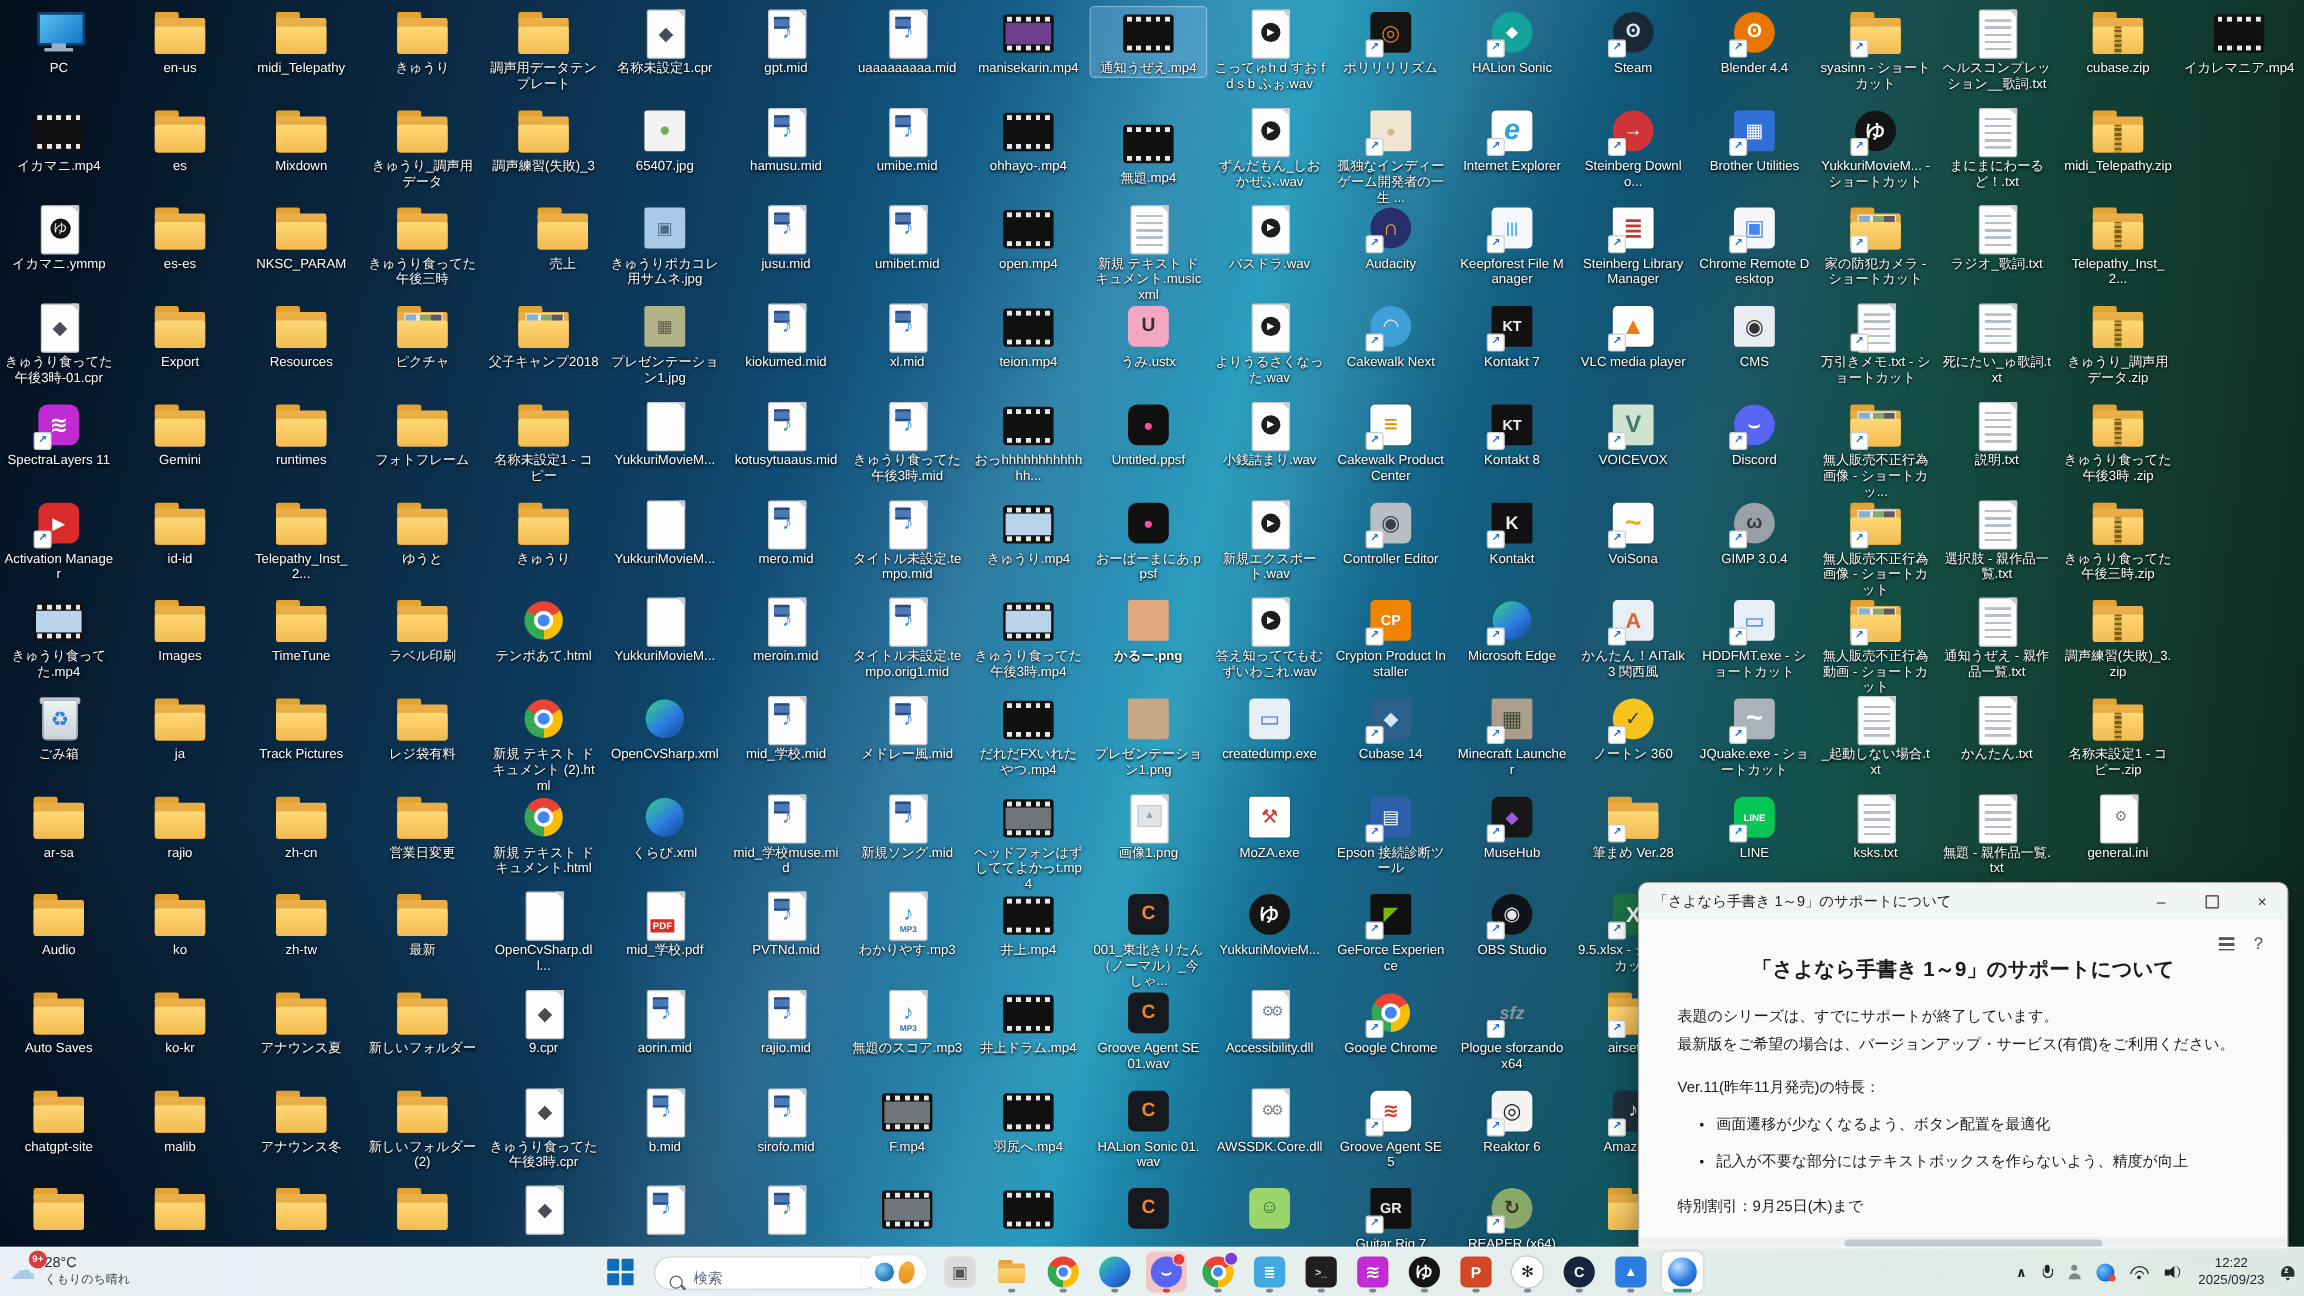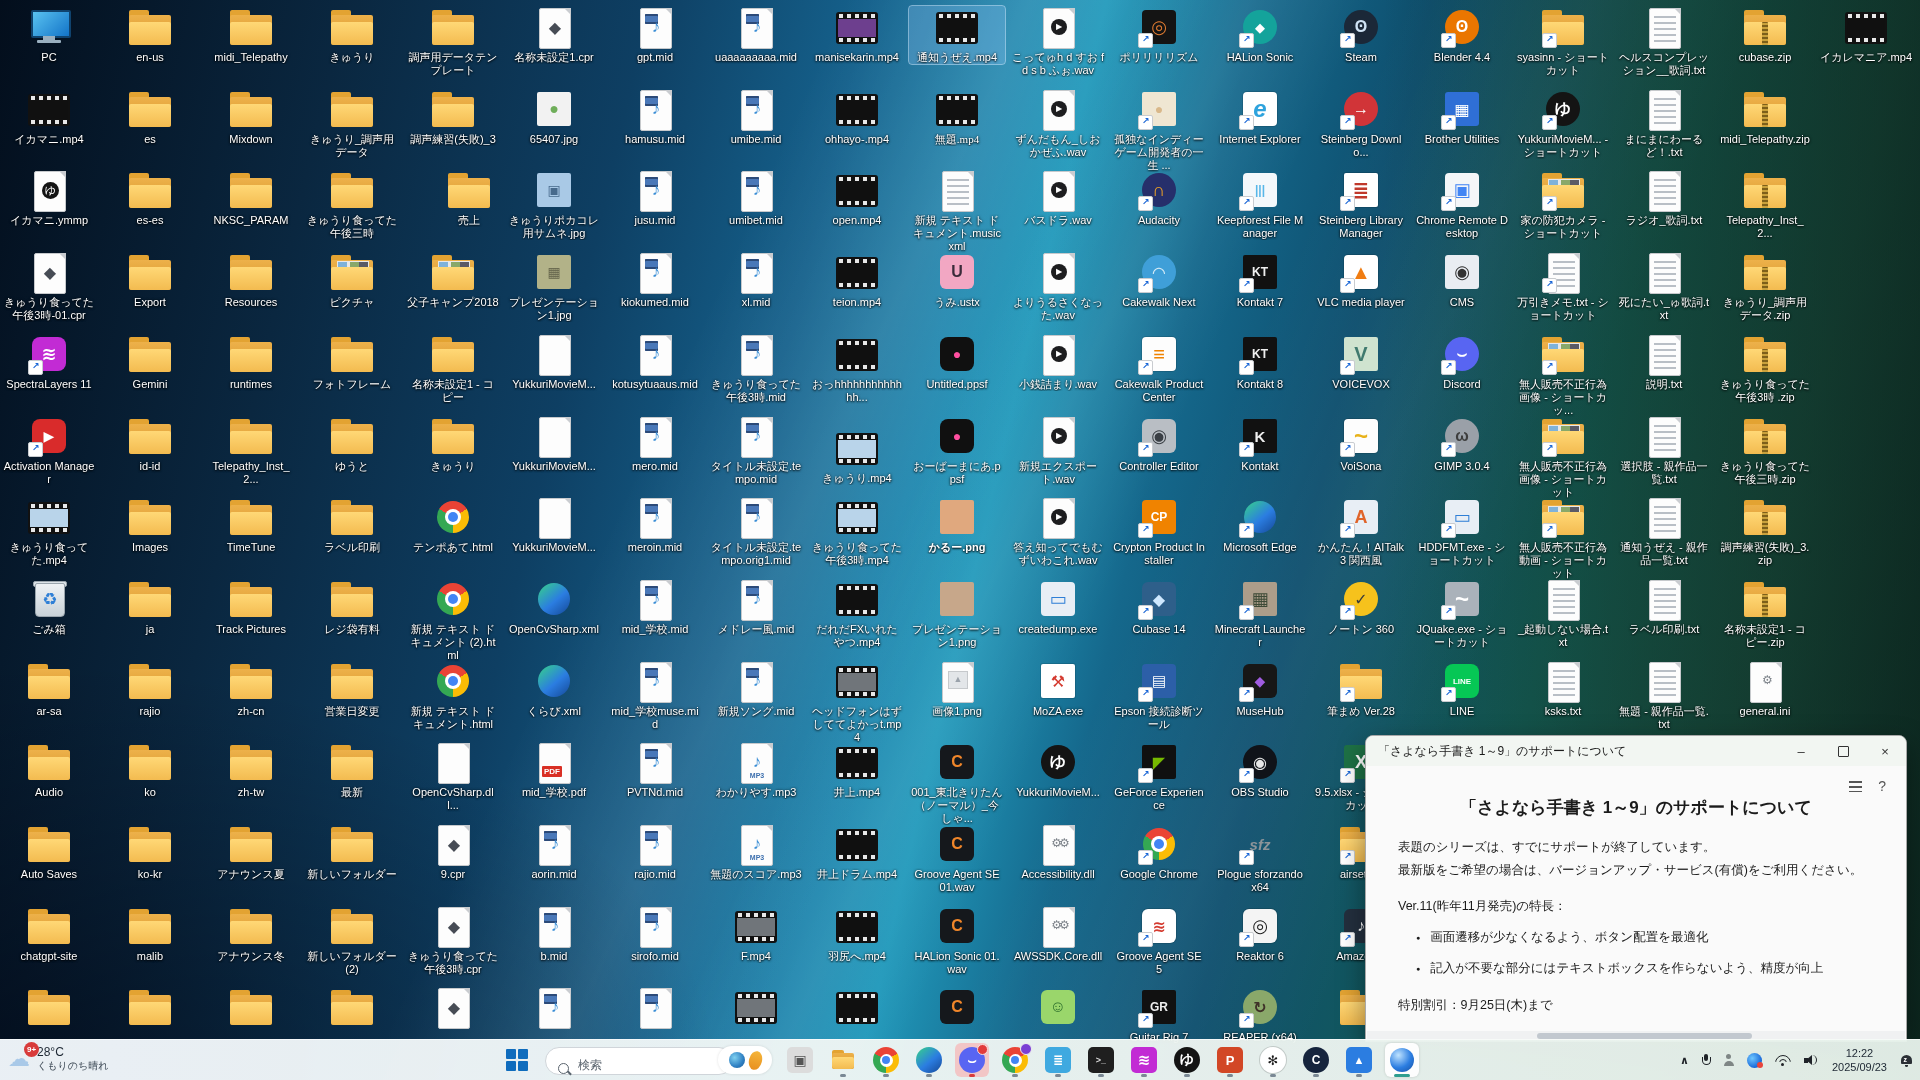--- a/index.html
+++ b/index.html
@@ -1256,21 +1256,21 @@
           <div class="ic">
             <div class="film">
               <div class="mid" style="background: rgb(16, 16, 16);"></div>
               <div class="pf t"></div>
               <div class="pf b"></div>
             </div>
           </div>
         </div>
         <div class="dlabel">おっhhhhhhhhhhhhh...</div>
       </div>
-      <div class="dicon" style="left: 809px; top: 427px;">
+      <div class="dicon" style="left: 809px; top: 415px;">
         <div class="dbox">
           <div class="ic">
             <div class="film">
               <div class="mid" style="background: rgb(185, 212, 234);"></div>
               <div class="pf t"></div>
               <div class="pf b"></div>
             </div>
           </div>
         </div>
         <div class="dlabel">きゅうり.mp4</div>
@@ -1364,21 +1364,21 @@
           <div class="ic">
             <div class="film">
               <div class="mid" style="background: rgb(16, 16, 16);"></div>
               <div class="pf t"></div>
               <div class="pf b"></div>
             </div>
           </div>
         </div>
         <div class="dlabel">通知うぜえ.mp4</div>
       </div>
-      <div class="dicon" style="left: 909px; top: 88px; font-family: Liberation Serif, serif;">
+      <div class="dicon" style="left: 909px; top: 98px;">
         <div class="dbox">
           <div class="ic">
             <div class="film">
               <div class="mid" style="background: rgb(16, 16, 16);"></div>
               <div class="pf t"></div>
               <div class="pf b"></div>
             </div>
           </div>
         </div>
         <div class="dlabel">無題.mp4</div>
@@ -2207,21 +2207,21 @@
         <div class="dlabel">通知うぜえ - 親作品一覧.txt</div>
       </div>
       <div class="dicon" style="left: 1616px; top: 578px;">
         <div class="dbox">
           <div class="ic">
             <div class="page">
               <div class="p-lines"></div>
             </div>
           </div>
         </div>
-        <div class="dlabel">ラベル印刷.txt</div>
+        <div class="dlabel">かんたん.txt</div>
       </div>
       <div class="dicon" style="left: 1616px; top: 660px;">
         <div class="dbox">
           <div class="ic">
             <div class="page">
               <div class="p-lines"></div>
             </div>
           </div>
         </div>
         <div class="dlabel">無題 - 親作品一覧.txt</div>

